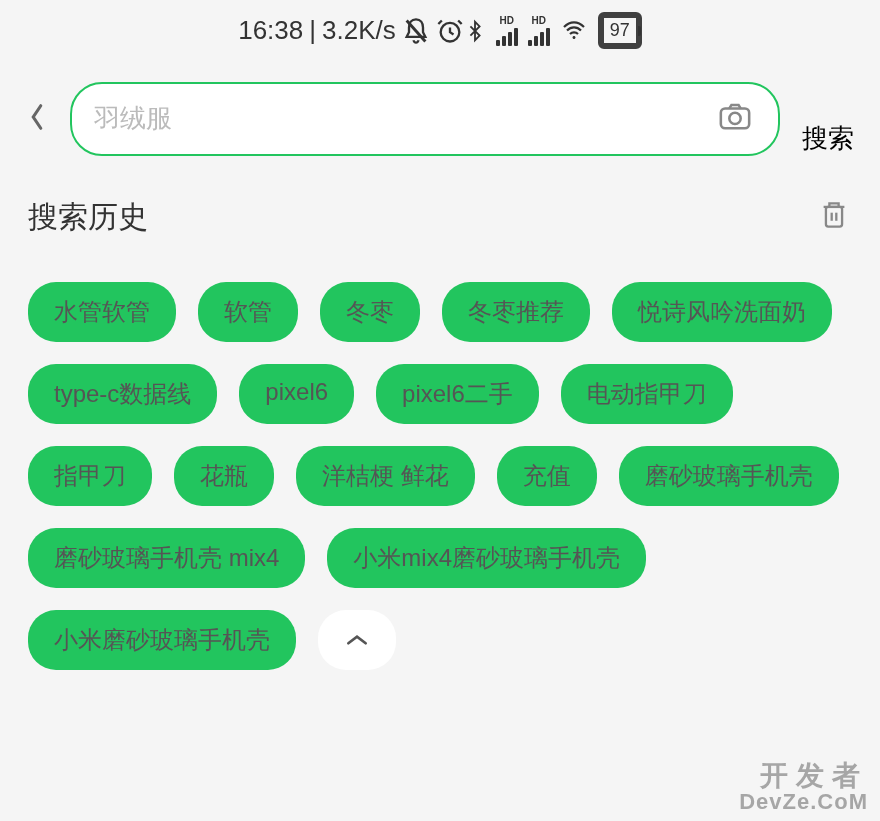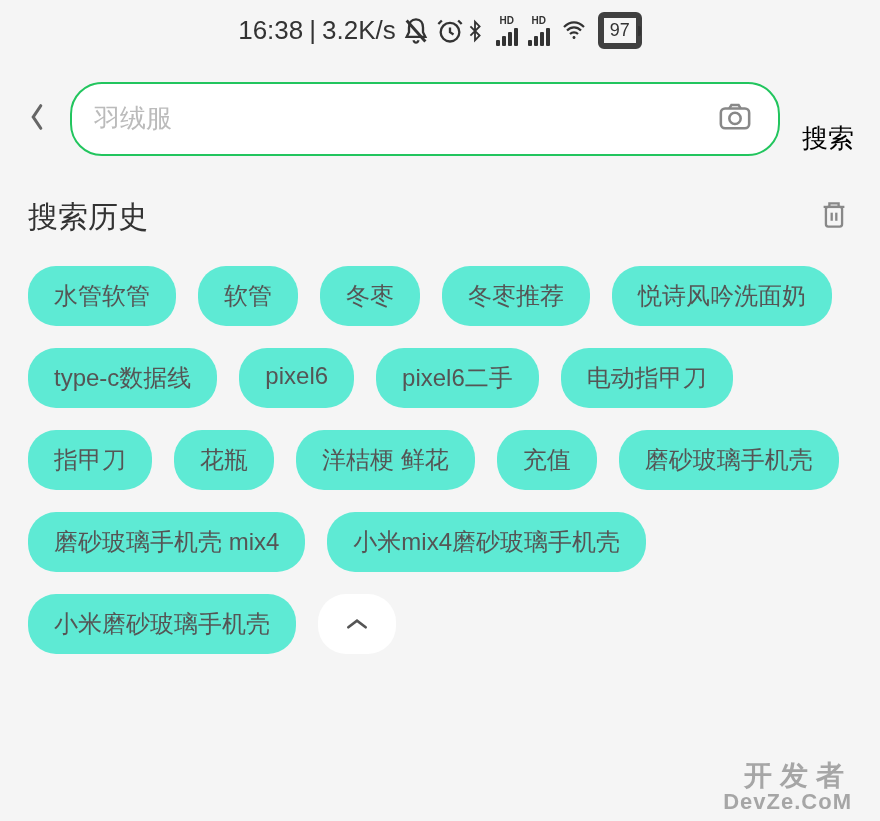--- a/index.html
+++ b/index.html
@@ -122,57 +122,57 @@
       padding: 0 6px;
       margin-top: 40px;
     }
     .history-section {
       padding: 16px 28px;
     }
     .history-header {
       display: flex;
       justify-content: space-between;
       align-items: center;
-      margin-bottom: 28px;
+      margin-bottom: 44px;
     }
     .history-title {
       font-size: 30px;
       font-weight: 500;
       color: #333;
     }
     .delete-btn {
       cursor: pointer;
       padding: 4px;
     }
     .chips-container {
       display: flex;
       flex-wrap: wrap;
       gap: 22px 22px;
     }
     .chip {
-      background: #5eead4;
+      background: #22c55e;
       border-radius: 28px;
       padding: 14px 26px;
       font-size: 24px;
       color: #555;
       cursor: pointer;
       white-space: nowrap;
     }
     .expand-btn {
       background: #fff;
       border-radius: 28px;
       padding: 14px 26px;
       cursor: pointer;
       display: flex;
       align-items: center;
       justify-content: center;
     }
     .watermark {
       position: absolute;
-      right: 28px;
+      right: 12px;
       bottom: 8px;
       text-align: right;
       pointer-events: none;
       color: rgba(100,100,100,0.55);
       font-family: Arial, sans-serif;
       line-height: 1.05;
     }
     .watermark .wm1 {
       font-size: 28px;
       letter-spacing: 8px;

